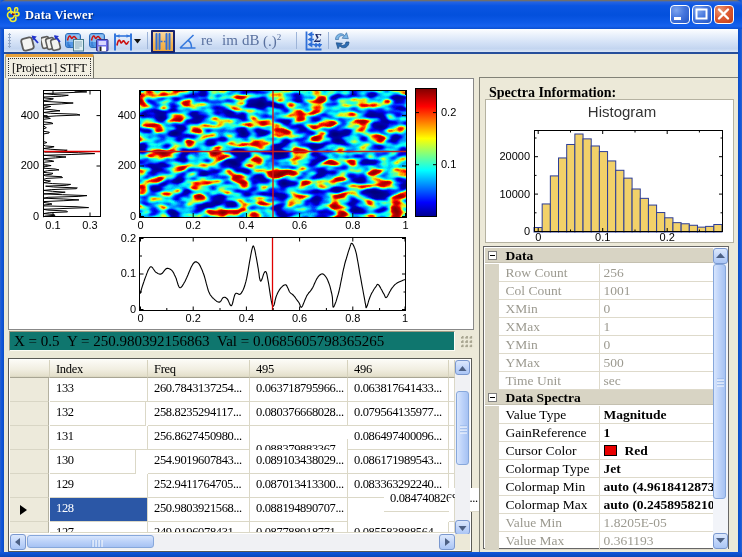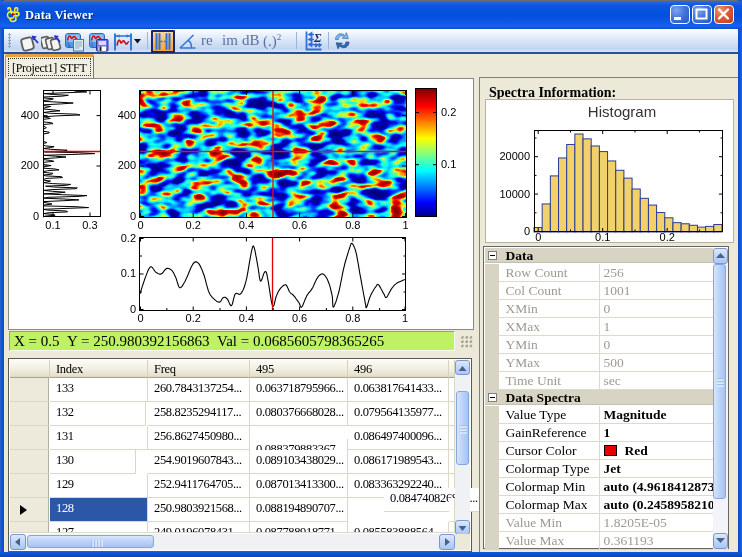--- a/index.html
+++ b/index.html
@@ -26,21 +26,21 @@
 .ttxt{position:absolute;top:3px;font-family:"Liberation Serif",serif;color:#5a719f;font-size:15px}
 
 #tabstrip{position:absolute;left:4px;top:54px;width:734px;height:24px;background:#ece9d8}
 #tab1{position:absolute;left:1px;top:0px;width:89px;height:24px;background:#f2efe2;
 border-left:1px solid #9a9a89;border-right:1px solid #77776a;border-top:3px solid #e8a23b;border-radius:2px 2px 0 0}
 #tab1 .foc{position:absolute;left:2px;top:1px;right:2px;bottom:2px;border:1px dotted #333}
 #tab1 .txt{position:absolute;left:6px;top:4px;font-size:12px;letter-spacing:-0.3px;color:#000;white-space:nowrap}
 
 #plotpanel{position:absolute;left:8px;top:78px;width:466px;height:252px;background:#fff;border:1px solid #888}
 #statusbar{position:absolute;left:8px;top:330px;width:468px;height:22px;background:#ece9d8}
-#statusbox{position:absolute;left:1px;top:1px;width:446px;height:20px;background:#bef264;border:1px solid;border-color:#9d9a84 #fdfcf5 #fdfcf5 #9d9a84}
+#statusbox{position:absolute;left:1px;top:1px;width:446px;height:20px;background:#0f766e;border:1px solid;border-color:#9d9a84 #fdfcf5 #fdfcf5 #9d9a84}
 #statusbox span{position:absolute;left:4px;top:1px;font-size:15px;color:#000;white-space:nowrap}
 #sgrip{position:absolute;right:2px;bottom:3px;width:13px;height:13px;
 background-image:radial-gradient(circle at 1.5px 1.5px,#a8a590 1.3px,transparent 1.5px);background-size:4.3px 4.3px}
 </style></head>
 <body>
 <div id="frame">
 <div class="bL"></div>
     <div class="bR"></div>
     <div class="bB"></div>
 <div style="position:absolute;left:4px;top:29px;width:734px;height:523px;background:#ece9d8"></div>

